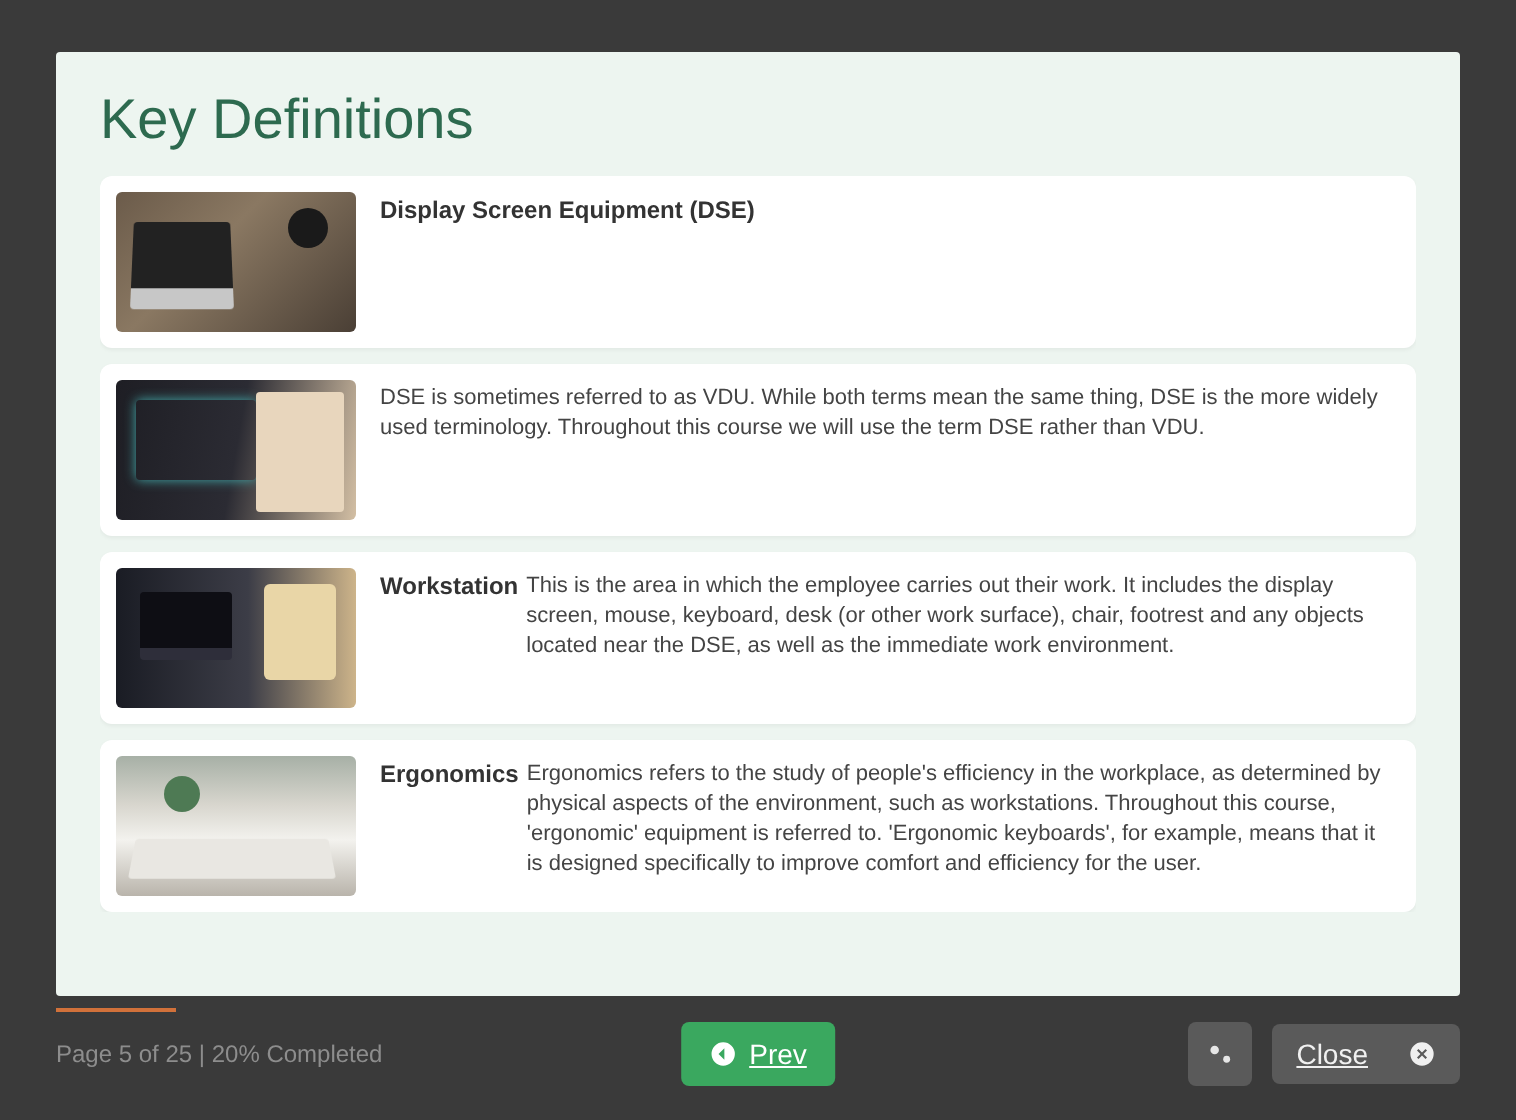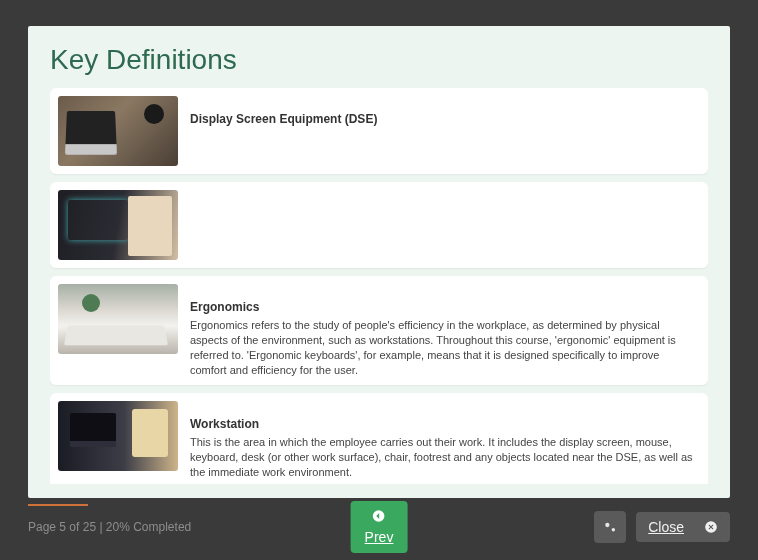--- a/index.html
+++ b/index.html
@@ -95,24 +95,23 @@
     content:""; position:absolute; left:8px; bottom:8px; width:100px; height:22px;
     background:#e9e7e2; border-radius:2px; transform:perspective(120px) rotateX(25deg);
   }
   .thumb.office::after{
     content:""; position:absolute; left:24px; top:10px; width:18px; height:18px;
     background:#4e7a54; border-radius:50%;
   }
   .card-text {
     flex: 1;
     display: flex;
-    flex-direction: column;
+    flex-direction: row;
     gap: 4px;
     padding-top: 2px;
-    margin-top: 14px;
   }
   .card-title {
     font-size: 12px;
     font-weight: 700;
     color: #333;
   }
   .card-body {
     font-size: 11px;
     line-height: 1.35;
     color: #444;
@@ -147,21 +146,20 @@
     color: #fff;
     border: none;
     border-radius: 4px;
     padding: 8px 14px;
     font-size: 14px;
     font-weight: 500;
     display: flex;
     align-items: center;
     gap: 6px;
     cursor: pointer;
-    flex-direction: column;
   }
   .btn.prev { text-decoration: underline; }
   .right-controls {
     margin-left: auto;
     display: flex;
     align-items: center;
     gap: 10px;
   }
   .icon-btn {
     background: #5a5a5a;
@@ -201,39 +199,42 @@
     <div class="card">
       <div class="thumb laptop"></div>
       <div class="card-text">
         <div class="card-title">Display Screen Equipment (DSE)</div>
       </div>
     </div>
 
     <div class="card">
       <div class="thumb vdu"></div>
       <div class="card-text">
+        <div class="card-body">
+          <span>DSE is sometimes referred to as VDU. While both terms mean the same thing, DSE is the more widely used terminology. Throughout this course we will use the term DSE rather than VDU.</span><b></b><span></span>
+        </div>
+      </div>
+    </div>
+
+    <div class="card">
+      <div class="thumb workstation"></div>
+      <div class="card-text">
+        <div class="card-title">Workstation</div>
+        <div class="card-body">
+          <span>This is the area in which the employee carries out their work. It includes the display screen, mouse, keyboard, desk (or other work surface), chair, footrest and any objects located near the DSE, as well as the immediate work environment.</span><b></b><span></span>
+        </div>
       </div>
     </div>
 
     <div class="card">
       <div class="thumb office"></div>
       <div class="card-text">
         <div class="card-title">Ergonomics</div>
         <div class="card-body">
           <span>Ergonomics refers to the study of people's efficiency in the workplace, as determined by physical aspects of the environment, such as workstations. Throughout this course, 'ergonomic' equipment is referred to. 'Ergonomic keyboards', for example, means that it is designed specifically to improve comfort and efficiency for the user.</span><b></b><span></span>
-        </div>
-      </div>
-    </div>
-
-    <div class="card">
-      <div class="thumb workstation"></div>
-      <div class="card-text">
-        <div class="card-title">Workstation</div>
-        <div class="card-body">
-          <span>This is the area in which the employee carries out their work. It includes the display screen, mouse, keyboard, desk (or other work surface), chair, footrest and any objects located near the DSE, as well as the immediate work environment.</span><b></b><span></span>
         </div>
       </div>
     </div>
 
   </div>
 </div>
 
 <div class="footer">
   <div class="progress-accent"></div>
   <div class="page-status">Page 5 of 25 | 20% Completed</div>

